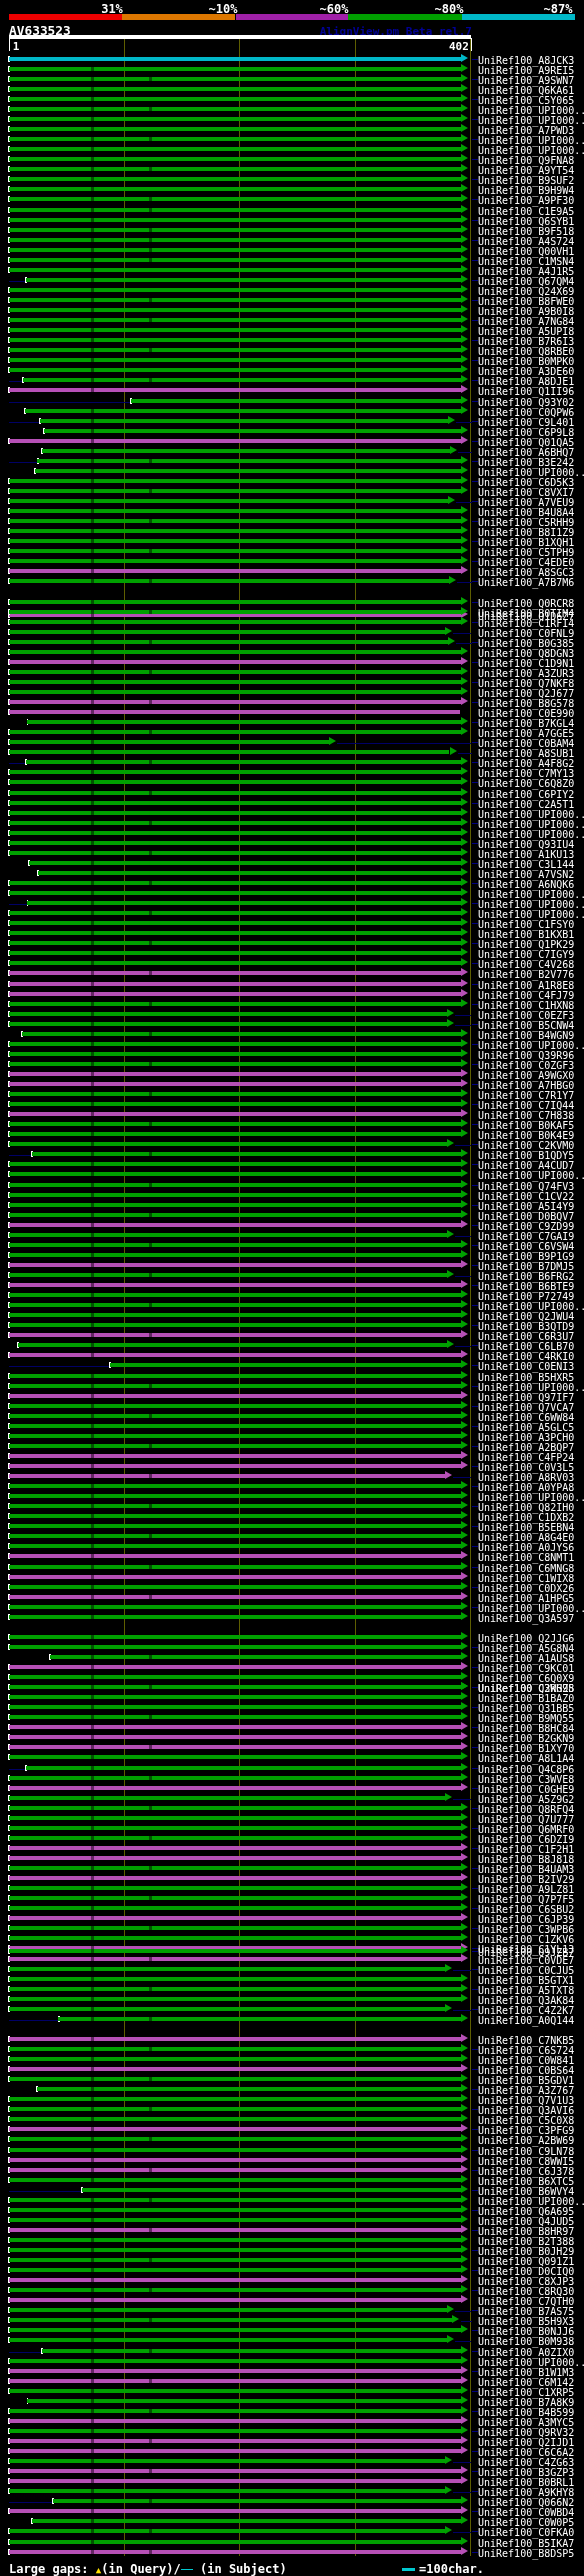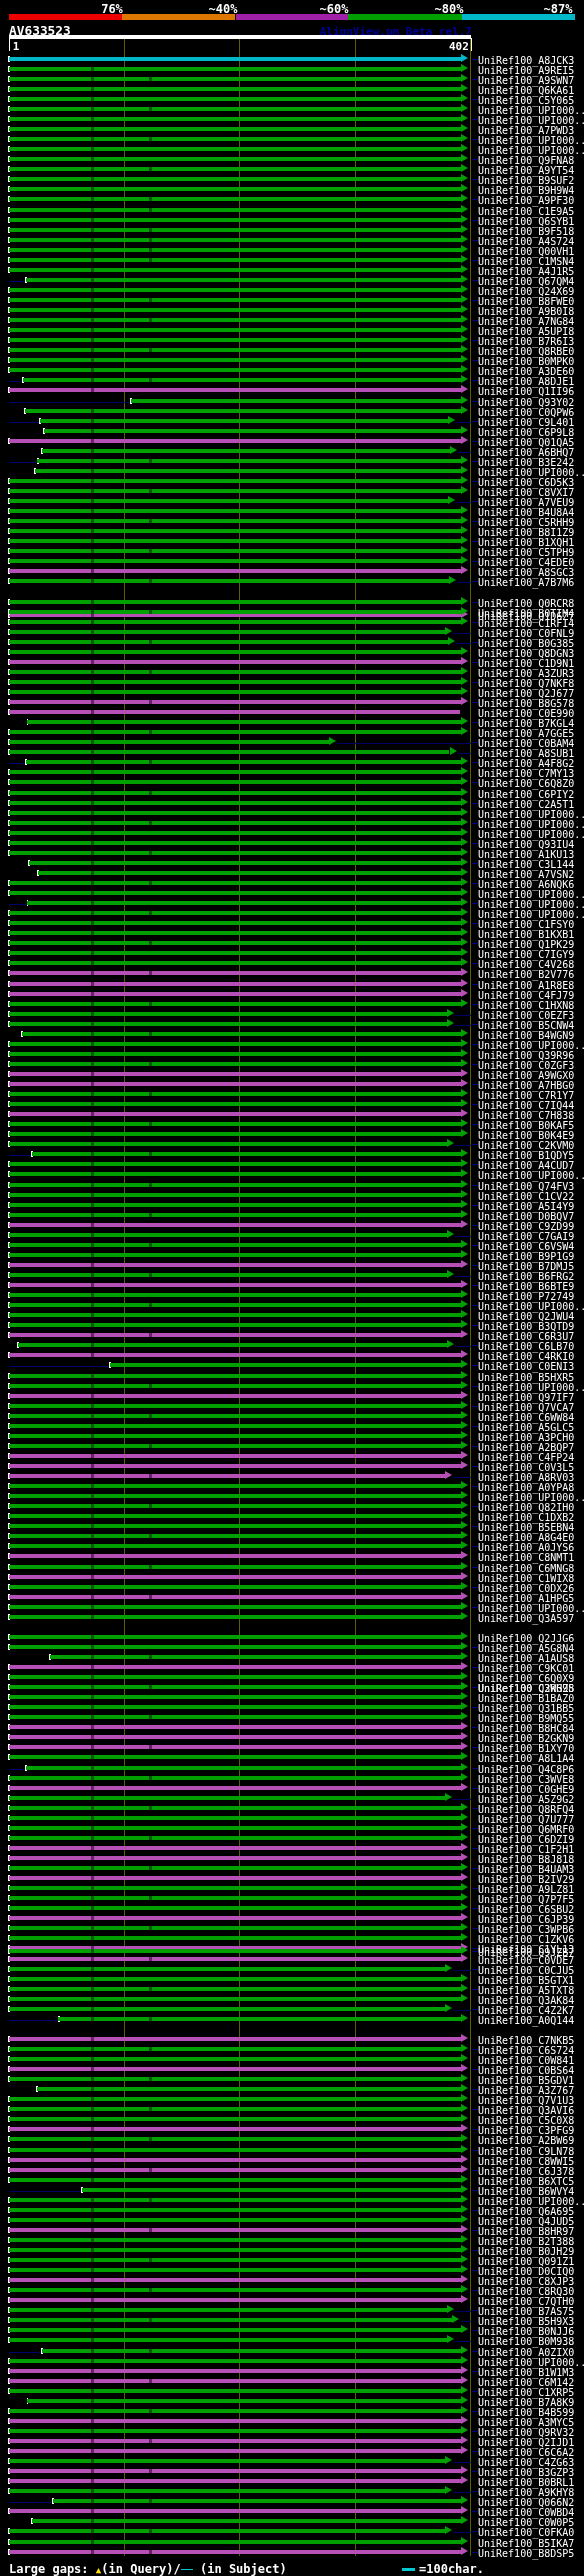--- a/index.html
+++ b/index.html
@@ -31,23 +31,23 @@
   #legend .part{position:absolute;top:0;white-space:nowrap;}
   .tri{color:#ffe000;font-size:9.1px;}
   .cydash{display:inline-block;width:12px;height:1.8px;background:#00c8d0;vertical-align:middle;}
   #scalebar-sample{left:402px;top:2568px;width:12.8px;height:2.7px;background:#00c8d0;}
   #sample-label{left:419px;top:2562px;font-size:12px;}
 </style>
 </head>
 <body>
 
 <div id="scale">
-    <div class="abs wtxt scale-label" style="left: 112px;">76%</div>
+    <div class="abs wtxt scale-label" style="left: 112px;">31%</div>
     <div class="abs scale-seg" style="left: 9.1px; width: 113px; background: rgb(238, 0, 0);"></div>
-    <div class="abs wtxt scale-label" style="left: 223px;">~40%</div>
+    <div class="abs wtxt scale-label" style="left: 223px;">~10%</div>
     <div class="abs scale-seg" style="left: 122px; width: 113px; background: rgb(221, 119, 0);"></div>
     <div class="abs wtxt scale-label" style="left: 334px;">~60%</div>
     <div class="abs scale-seg" style="left: 236px; width: 112px; background: rgb(160, 32, 168);"></div>
     <div class="abs wtxt scale-label" style="left: 449px;">~80%</div>
     <div class="abs scale-seg" style="left: 348px; width: 114px; background: rgb(0, 160, 0);"></div>
     <div class="abs wtxt scale-label" style="left: 558px;">~87%</div>
     <div class="abs scale-seg" style="left: 462px; width: 113px; background: rgb(0, 184, 200);"></div>
   </div>
 
 <div class="abs wtxt" id="query-id">AV633523</div>

